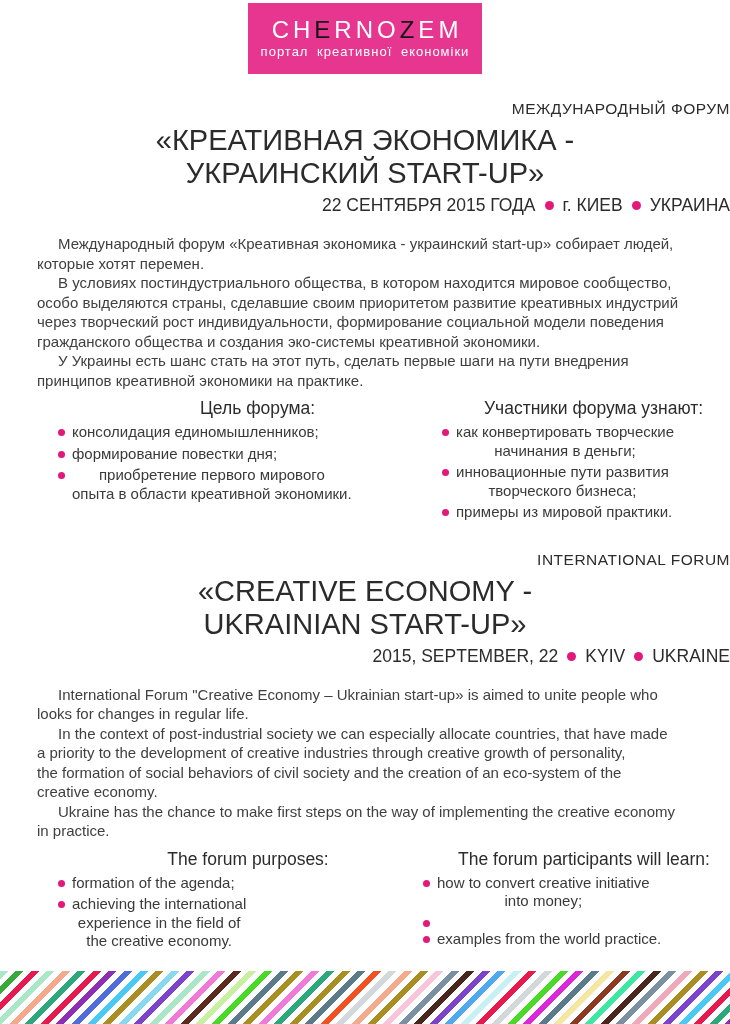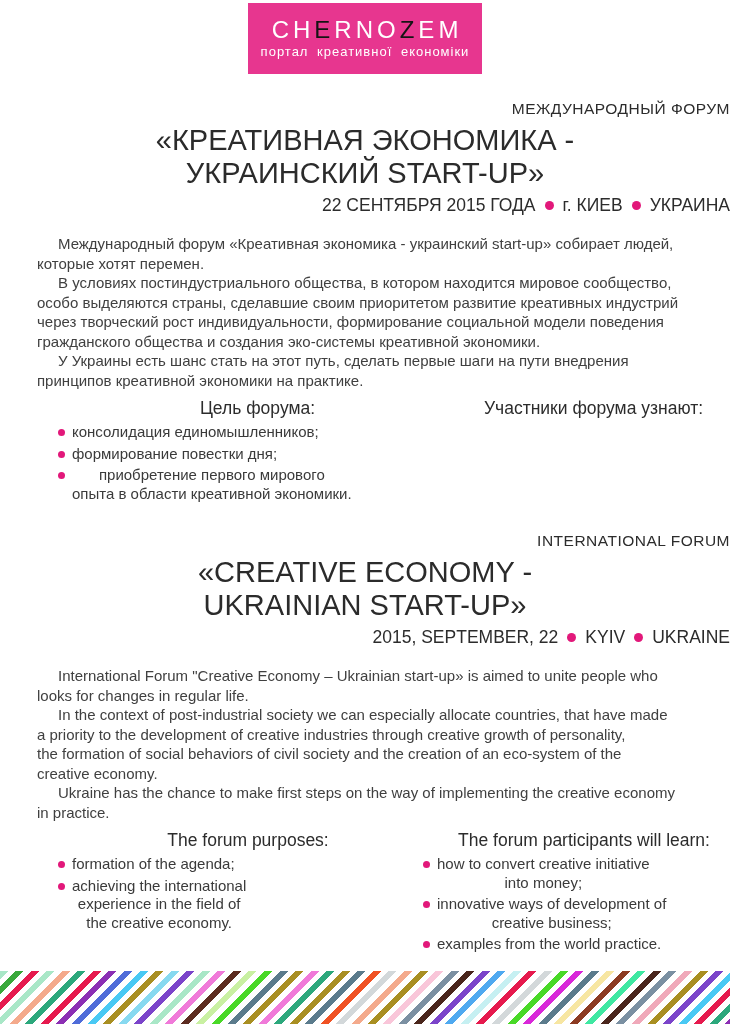--- a/index.html
+++ b/index.html
@@ -141,20 +141,36 @@
             </li>
           <li>
               <span class="li-dot"></span>
               <span class="li-text">приобретение первого мирового
 опыта в области креативной экономики.</span>
             </li>
         </ul>
       </div>
       <div class="col-right">
         <div class="col-h">Участники форума узнают:</div>
+        <ul>
+          <li>
+              <span class="li-dot"></span>
+              <span class="li-text">как конвертировать творческие
+начинания в деньги;</span>
+            </li>
+          <li>
+              <span class="li-dot"></span>
+              <span class="li-text">инновационные пути развития
+творческого бизнеса;</span>
+            </li>
+          <li>
+              <span class="li-dot"></span>
+              <span class="li-text">примеры из мировой практики.</span>
+            </li>
+        </ul>
       </div>
     </div>
   </section>
 
   <section class="gap-en">
     <div class="kicker en">INTERNATIONAL FORUM</div>
     <h1 class="title">
       <div>«CREATIVE ECONOMY -</div>
       <div>UKRAINIAN START-UP»</div>
     </h1>
@@ -190,22 +206,20 @@
       <div class="col-right">
         <div class="col-h">The forum participants will learn:</div>
         <ul>
           <li>
               <span class="li-dot"></span>
               <span class="li-text">how to convert creative initiative
 into money;</span>
             </li>
           <li>
               <span class="li-dot"></span>
-              <span class="li-text">innovative ways of development of
-creative business;</span>
             </li>
           <li>
               <span class="li-dot"></span>
               <span class="li-text">examples from the world practice.</span>
             </li>
         </ul>
       </div>
     </div>
   </section>
 

